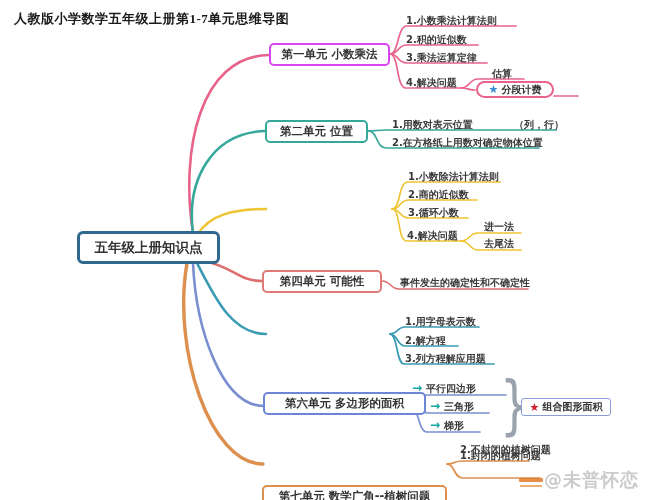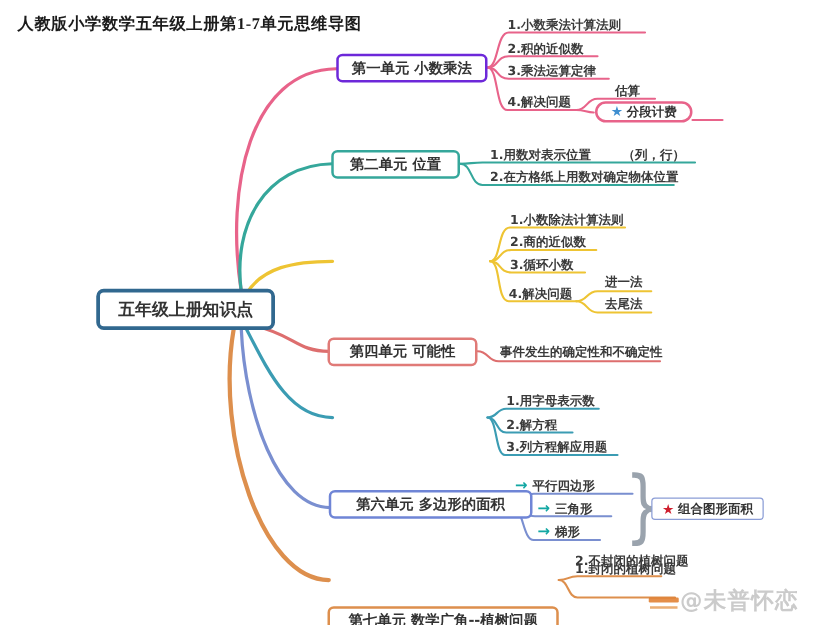--- a/index.html
+++ b/index.html
@@ -13,21 +13,21 @@
     font-family:"Liberation Serif","DejaVu Serif",serif;
     font-size:13px;font-weight:bold;color:#1b1b1b;letter-spacing:.5px;white-space:nowrap;
   }
   .box{
     position:absolute;background:#ffffff;box-sizing:border-box;border-radius:5px;
     display:flex;align-items:center;justify-content:center;
     font-weight:bold;color:#333;white-space:nowrap;z-index:3;
   }
   .center-box{border:3px solid #31688f;font-size:13.5px;border-radius:6px;}
   .unit-box{font-size:11.5px;height:23px;}
-  .bc1{border:2px solid #6d28d9}.bc2{border:2px solid #35a79b}.bc3{border:2px solid #eec433}
+  .bc1{border:2px solid #d946ef}.bc2{border:2px solid #35a79b}.bc3{border:2px solid #eec433}
   .bc4{border:2px solid #e07a77}.bc5{border:2px solid #3b9cb3}.bc6{border:2px solid #6f85d6}
   .bc7{border:2px solid #dd8f4d}
   .leaf{
     position:absolute;font-size:10px;line-height:11px;font-weight:bold;color:#3a3a3a;
     white-space:nowrap;z-index:2;
   }
   .arrow{color:#12a7a3;font-weight:bold;font-size:12px;margin-right:4px;}
   .brace{
     position:absolute;left:500px;top:379px;z-index:2;
     font-size:64px;line-height:52px;font-weight:400;color:#9aa3ad;
@@ -117,21 +117,21 @@
   <div class="leaf" style="left:406px;top:34px;">2.积的近似数</div>
   <div class="leaf" style="left:406px;top:52px;">3.乘法运算定律</div>
   <div class="leaf" style="left:406px;top:77px;">4.解决问题</div>
   <div class="leaf" style="left:492px;top:68px;">估算</div>
   <div class="chip chip-pink">
     <span class="star-blue">★</span>
     <span>分段计费</span>
   </div>
 
   <div class="leaf" style="left:392px;top:119px;">1.用数对表示位置</div>
-  <div class="leaf" style="left:498px;top:119px;font-family:Liberation Serif, serif;">（列，行）</div>
+  <div class="leaf" style="left:514px;top:119px;font-family:Liberation Serif, serif;">（列，行）</div>
   <div class="leaf" style="left:392px;top:137px;">2.在方格纸上用数对确定物体位置</div>
 
   <div class="leaf" style="left:408px;top:171px;">1.小数除法计算法则</div>
   <div class="leaf" style="left:408px;top:189px;">2.商的近似数</div>
   <div class="leaf" style="left:408px;top:207px;">3.循环小数</div>
   <div class="leaf" style="left:407px;top:230px;">4.解决问题</div>
   <div class="leaf" style="left:484px;top:221px;">进一法</div>
   <div class="leaf" style="left:484px;top:238px;">去尾法</div>
 
   <div class="leaf" style="left:400px;top:277px;">事件发生的确定性和不确定性</div>

